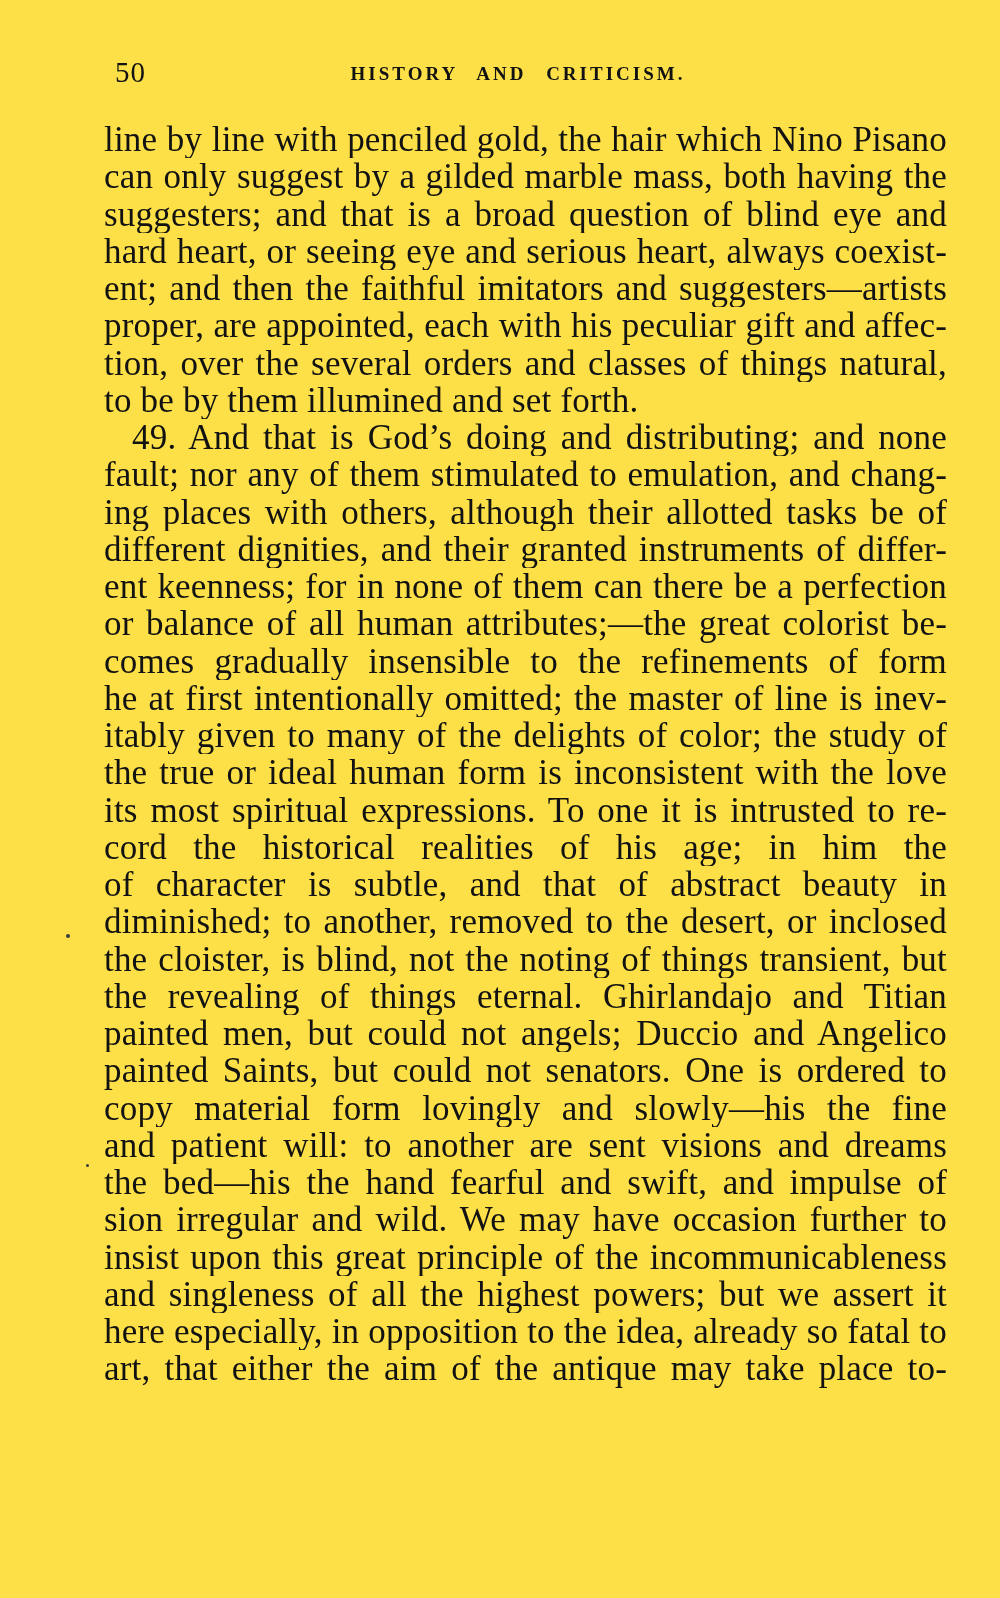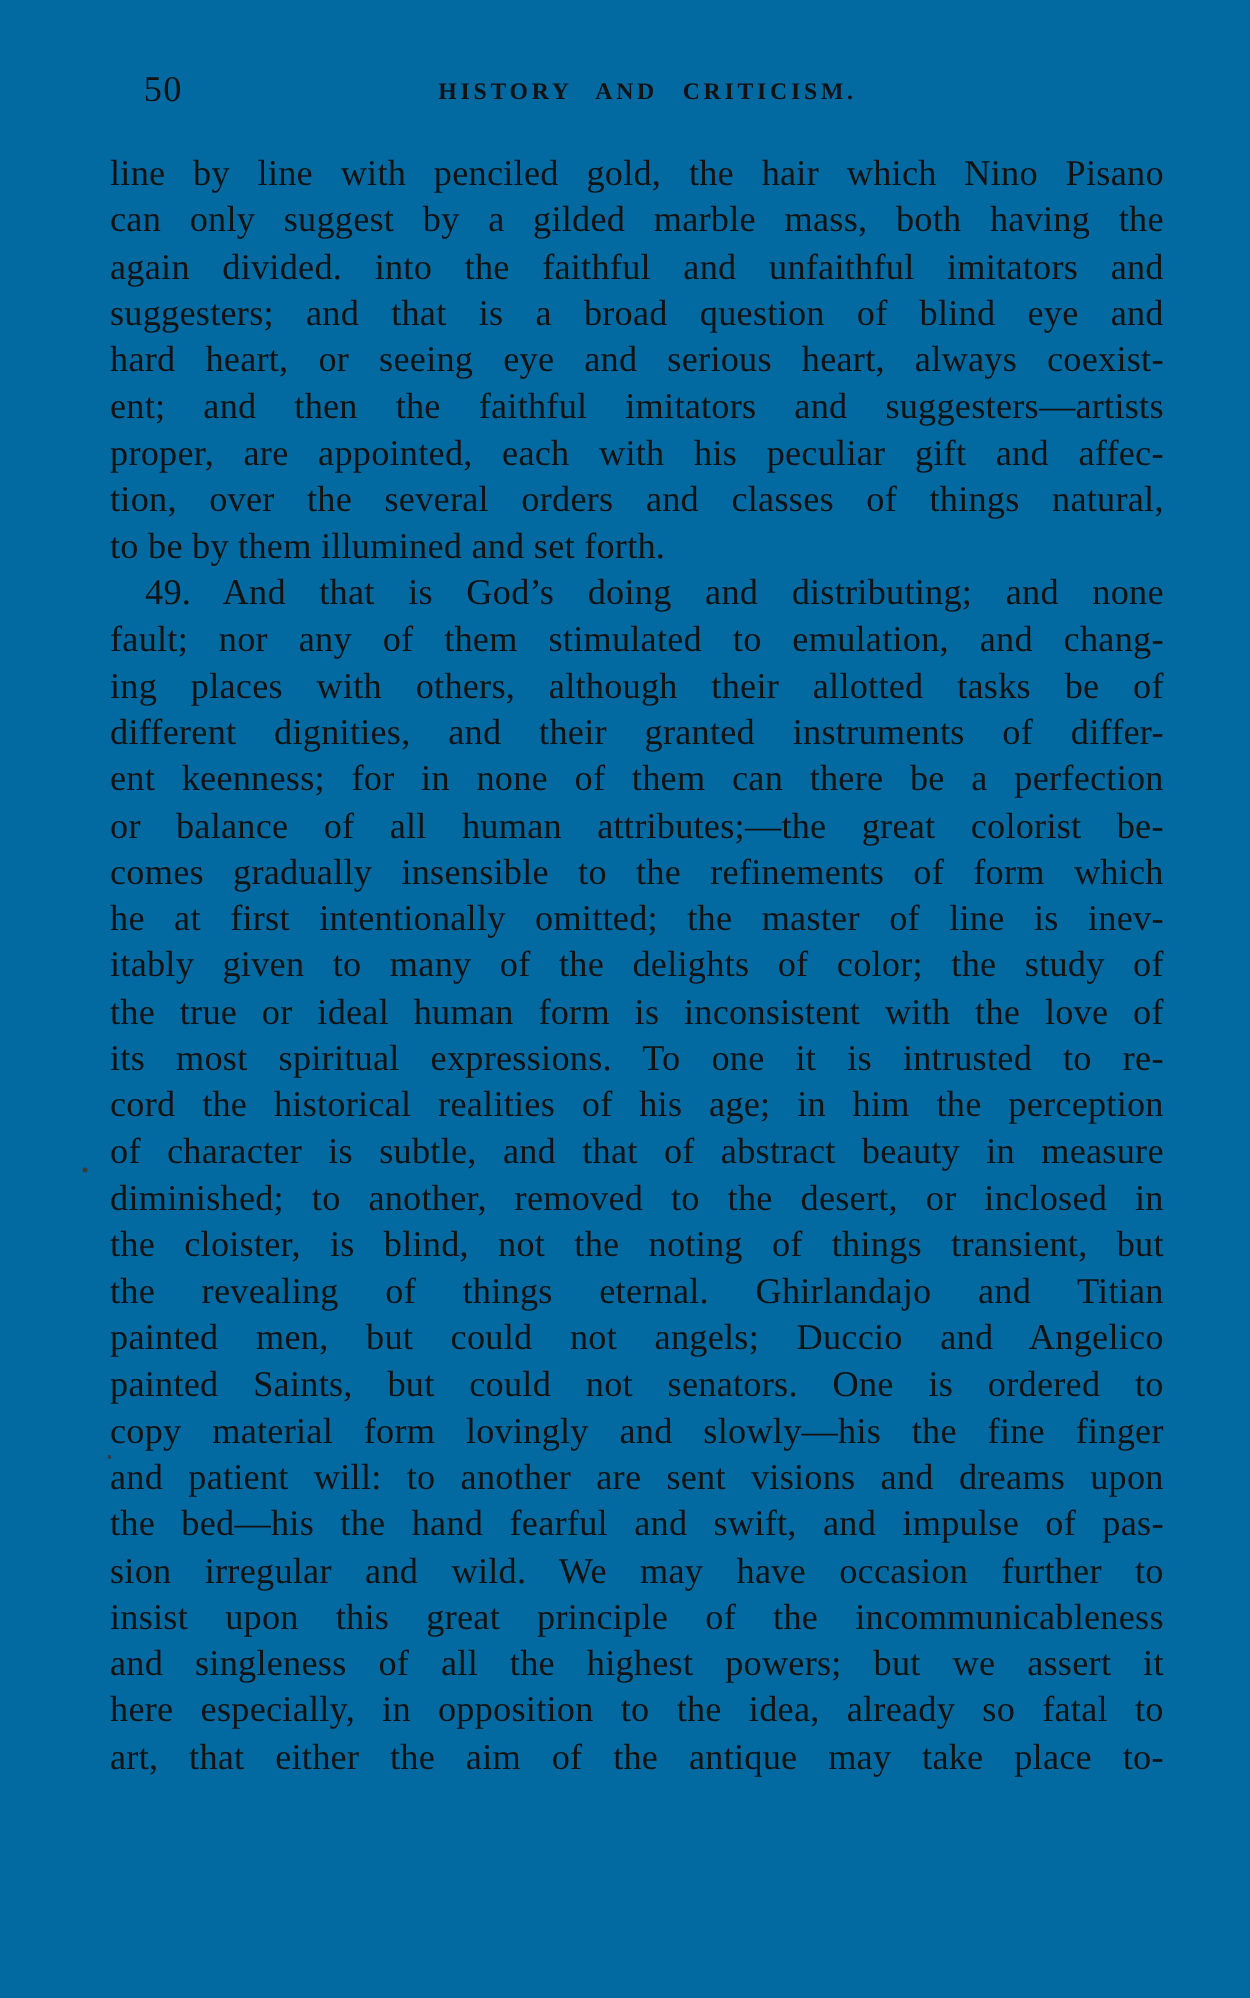--- a/index.html
+++ b/index.html
@@ -5,21 +5,21 @@
   html, body {
     margin: 0;
     padding: 0;
     background: #e8e8e8;
   }
   .page {
     position: relative;
     width: 1000px;
     height: 1598px;
     margin: 0 auto;
-    background: #0369a1;
+    background: #fde047;
     color: #121212;
     font-family: "Liberation Serif", "DejaVu Serif", serif;
     overflow: hidden;
   }
   .page-number {
     position: absolute;
     left: 115px;
     top: 56px;
     font-size: 29px;
     letter-spacing: 1px;
@@ -31,24 +31,24 @@
     top: 63px;
     text-align: center;
     transform: translateX(18px);
     font-size: 19px;
     font-weight: bold;
     letter-spacing: 3px;
     word-spacing: 12px;
   }
   .body-text {
     position: absolute;
-    left: 88px;
+    left: 104px;
     top: 121px;
     width: 843px;
-    font-size: 29px;
+    font-size: 35px;
     line-height: 37.25px;
     letter-spacing: 0.2px;
   }
   .paragraph { margin: 0; }
   .line {
     text-align: justify;
     text-align-last: justify;
     height: 37.25px;
     overflow: hidden;
   }
@@ -68,21 +68,20 @@
 <div class="page">
 
   <div class="page-number">50</div>
   <div class="running-header">HISTORY AND CRITICISM.</div>
 
   <div class="body-text">
 
     <div class="paragraph">
       <div class="line">line by line with penciled gold, the hair which Nino Pisano</div>
       <div class="line">can only suggest by a gilded marble mass, both having the</div>
-      <div class="line">again divided. into the faithful and unfaithful imitators and</div>
       <div class="line">suggesters; and that is a broad question of blind eye and</div>
       <div class="line">hard heart, or seeing eye and serious heart, always coexist-</div>
       <div class="line">ent; and then the faithful imitators and suggesters—artists</div>
       <div class="line">proper, are appointed, each with his peculiar gift and affec-</div>
       <div class="line">tion, over the several orders and classes of things natural,</div>
       <div class="line last-left">to be by them illumined and set forth.</div>
     </div>
 
     <div class="paragraph">
       <div class="line indent">49. And that is God’s doing and distributing; and none</div>

